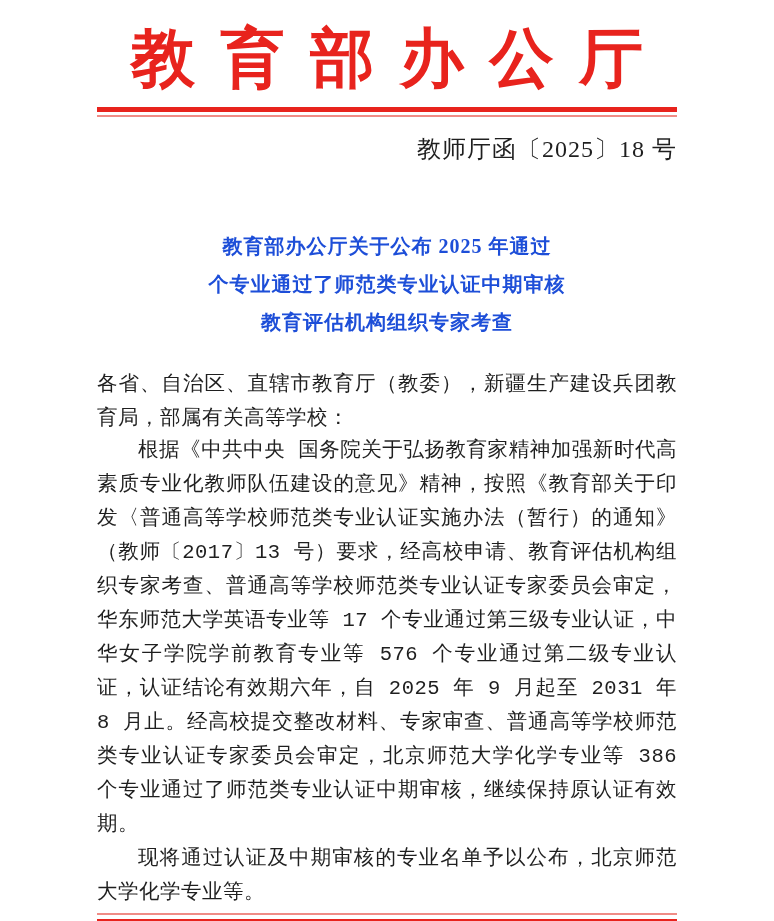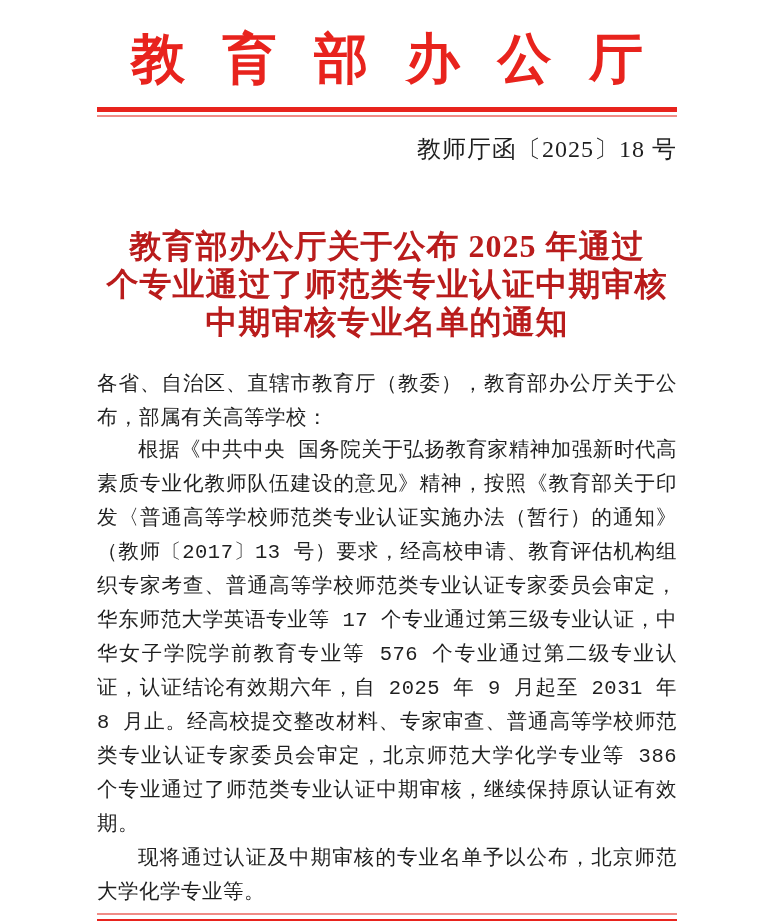--- a/index.html
+++ b/index.html
@@ -15,21 +15,21 @@
     overflow:hidden;
     font-family:"Liberation Serif","DejaVu Serif",serif;
   }
   .content{margin:0 97px;width:580px;}
 
   
   .org-title{
     padding-top:28px;
     width:512px;
     margin:0 auto;
-    font-size:54px;
+    font-size:64px;
     line-height:62px;
     font-weight:700;
     color:var(--accent);
     text-align:justify;
     text-align-last:justify;
     white-space:nowrap;
   }
   .divider-top{margin-top:17px;}
   .rule-thick{height:5px;background:var(--accent);}
   .rule-thin{height:2px;background:var(--accent-light);}
@@ -41,25 +41,25 @@
     font-size:24px;
     line-height:24px;
     text-align:right;
     color:var(--ink);
     letter-spacing:1px;
   }
 
   
   .notice-title{
     margin:66px 0 0 0;
-    font-size:32px;
+    font-size:20px;
     line-height:38px;
     font-weight:700;
     text-align:center;
-    color:#b91c1c;
+    color:#1d4ed8;
     letter-spacing:1px;
   }
   .title-line{display:block;}
 
   
   .body-text{
     margin-top:25px;
     font-size:20.5px;
     line-height:34px;
     color:var(--ink);
@@ -85,25 +85,25 @@
     <div class="divider-top">
       <div class="rule-thick"></div>
       <div class="rule-thin"></div>
     </div>
 
     <div class="doc-number">教师厅函〔2025〕18 号</div>
 
     <h1 class="notice-title">
       <span class="title-line">教育部办公厅关于公布 2025 年通过</span>
       <span class="title-line">个专业通过了师范类专业认证中期审核</span>
-      <span class="title-line">中期审核专业名单的通知</span>
+      <span class="title-line">教育评估机构组织专家考查</span>
     </h1>
 
     <div class="body-text">
-      <p class="salutation">各省、自治区、直辖市教育厅（教委），教育部办公厅关于公布，部属有关高等学校：</p>
+      <p class="salutation">各省、自治区、直辖市教育厅（教委），新疆生产建设兵团教育局，部属有关高等学校：</p>
       <p class="para">根据《中共中央 国务院关于弘扬教育家精神加强新时代高素质专业化教师队伍建设的意见》精神，按照《教育部关于印发〈普通高等学校师范类专业认证实施办法（暂行）的通知》（教师〔2017〕13 号）要求，经高校申请、教育评估机构组织专家考查、普通高等学校师范类专业认证专家委员会审定，华东师范大学英语专业等 17 个专业通过第三级专业认证，中华女子学院学前教育专业等 576 个专业通过第二级专业认证，认证结论有效期六年，自 2025 年 9 月起至 2031 年 8 月止。经高校提交整改材料、专家审查、普通高等学校师范类专业认证专家委员会审定，北京师范大学化学专业等 386 个专业通过了师范类专业认证中期审核，继续保持原认证有效期。</p>
       <p class="para">现将通过认证及中期审核的专业名单予以公布，北京师范大学化学专业等。</p>
     </div>
 
     <div class="divider-bottom">
       <div class="rule-thin"></div>
       <div class="rule-thick"></div>
     </div>
 
   </div>

